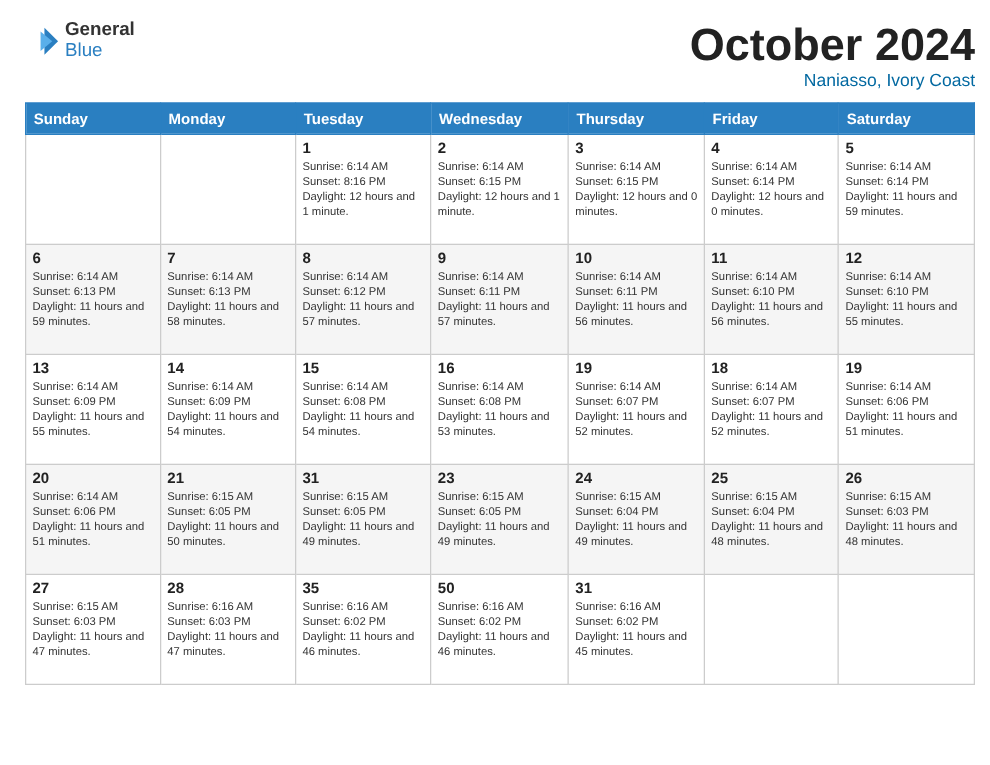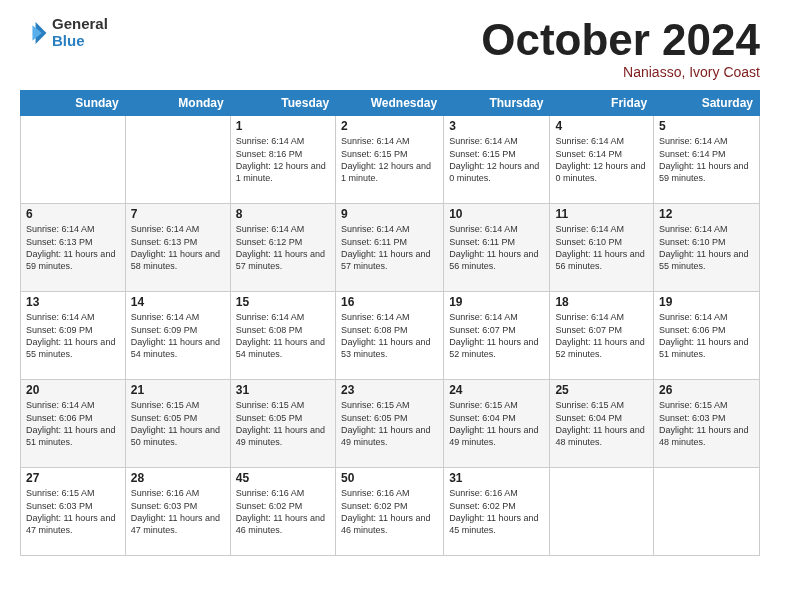--- a/index.html
+++ b/index.html
@@ -6,21 +6,21 @@
     body {
       font-family: Arial, sans-serif;
       background: #fff;
       width: 792px;
       height: 612px;
       overflow: hidden;
     }
     .page {
       width: 792px;
       height: 448px;
-      padding: 16px 32px 12px 20px;
+      padding: 16px 12px 12px 20px;
       display: flex;
       flex-direction: column;
     }
     .header {
       display: flex;
       justify-content: space-between;
       align-items: flex-start;
       margin-bottom: 10px;
     }
     .logo {
@@ -33,51 +33,51 @@
       flex-direction: column;
       line-height: 1.1;
     }
     .logo-general {
       font-size: 15px;
       font-weight: bold;
       color: #333;
     }
     .logo-blue {
       font-size: 15px;
-      font-weight: bold;
+      font-weight: normal;
       color: #2a7fc1;
     }
     .logo-icon {
       width: 28px;
       height: 28px;
     }
     .title-block {
       text-align: right;
     }
     .month-title {
-      font-size: 44px;
+      font-size: 36px;
       font-weight: bold;
       color: #222;
       line-height: 1.1;
     }
     .subtitle {
       font-size: 14px;
-      color: #7f1d1d;
+      color: #0369a1;
     }
     .calendar {
       width: 100%;
       border-collapse: collapse;
       flex: 1;
     }
     .calendar th {
       background: #2a7fc1;
       color: #fff;
       font-size: 12px;
       font-weight: bold;
-      text-align: right;
+      text-align: left;
       padding: 5px 6px;
       border: 1px solid #2a7fc1;
     }
     .calendar td {
       border: 1px solid #ccc;
       vertical-align: top;
       padding: 3px 5px;
       width: 113px;
       font-size: 9.5px;
       color: #333;
@@ -305,21 +305,21 @@
             <div class="cell-text">Sunset: 6:03 PM</div>
             <div class="cell-text">Daylight: 11 hours and 47 minutes.</div>
           </td>
           <td>
             <div class="day-num">28</div>
             <div class="cell-text">Sunrise: 6:16 AM</div>
             <div class="cell-text">Sunset: 6:03 PM</div>
             <div class="cell-text">Daylight: 11 hours and 47 minutes.</div>
           </td>
           <td>
-            <div class="day-num">45</div>
+            <div class="day-num">35</div>
             <div class="cell-text">Sunrise: 6:16 AM</div>
             <div class="cell-text">Sunset: 6:02 PM</div>
             <div class="cell-text">Daylight: 11 hours and 46 minutes.</div>
           </td>
           <td>
             <div class="day-num">50</div>
             <div class="cell-text">Sunrise: 6:16 AM</div>
             <div class="cell-text">Sunset: 6:02 PM</div>
             <div class="cell-text">Daylight: 11 hours and 46 minutes.</div>
           </td>

